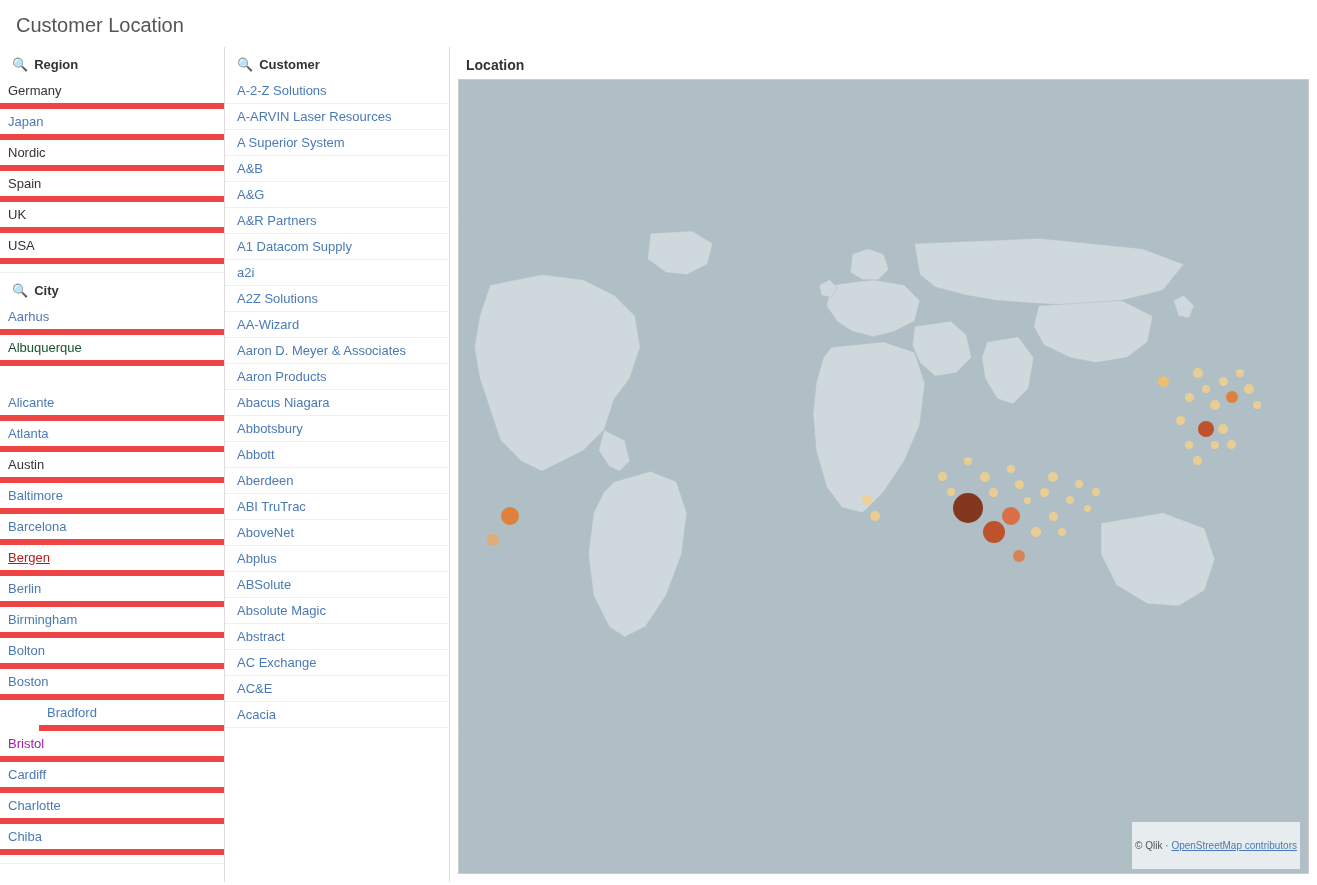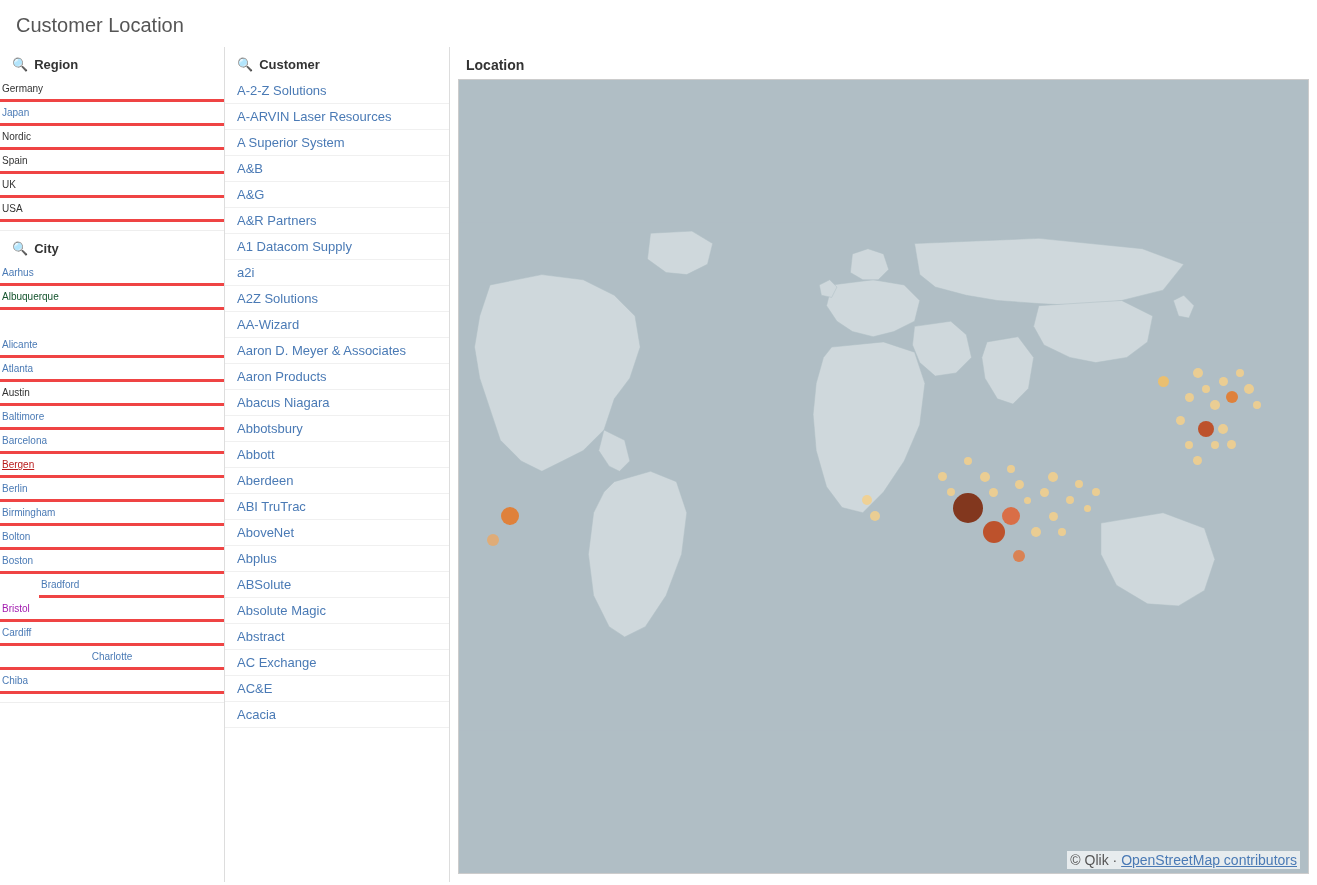--- a/index.html
+++ b/index.html
@@ -47,25 +47,25 @@
     .filter-header .search-icon {
       color: #888;
       font-size: 13px;
     }
 
     .filter-list {
       list-style: none;
     }
 
     .filter-list li {
-      padding: 5px 2px;
-      border-bottom: 3px solid #ef4444;
+      padding: 5px 8px;
+      border-bottom: 6px solid #ef4444;
       cursor: pointer;
       color: #4a7ab5;
-      font-size: 10px;
+      font-size: 13px;
     }
 
     .filter-list li.plain {
       color: #333;
     }
 
     
     .middle-panel {
       width: 225px;
       min-width: 225px;
@@ -108,24 +108,24 @@
       position: relative;
       margin: 0 8px 8px 8px;
       overflow: hidden;
       border: 1px solid #ccc;
     }
 
     .map-attribution {
       position: absolute;
       bottom: 4px;
       right: 8px;
-      font-size: 14px;
+      font-size: 10px;
       color: #555;
       background: rgba(255,255,255,0.7);
-      padding: 1px 3px;
+      padding: 18px 3px;
     }
 
     .map-attribution a {
       color: #4a7ab5;
       text-decoration: underline;
     }
 
     
     .world-map {
       width: 100%;
@@ -181,21 +181,21 @@
           <li style="color: rgb(74, 122, 181);">Baltimore</li>
           <li style="color: rgb(74, 122, 181);">Barcelona</li>
           <li style="color: #b91c1c; text-decoration: underline;">Bergen</li>
           <li style="color: rgb(74, 122, 181);">Berlin</li>
           <li style="color: rgb(74, 122, 181);">Birmingham</li>
           <li style="color: rgb(74, 122, 181);">Bolton</li>
           <li style="color: rgb(74, 122, 181);">Boston</li>
           <li style="color: rgb(74, 122, 181); margin-left: 39px;">Bradford</li>
           <li style="color: #a21caf;">Bristol</li>
           <li style="color: rgb(74, 122, 181);">Cardiff</li>
-          <li style="color: rgb(74, 122, 181); text-align: center;">Charlotte</li>
+          <li style="color: rgb(74, 122, 181);">Charlotte</li>
           <li style="color: rgb(74, 122, 181);">Chiba</li>
         </ul>
     </div>
   </div>
 
   <div class="middle-panel">
     <div class="filter-header">
       <span class="search-icon">🔍</span>
       <span>Customer</span>
     </div>

